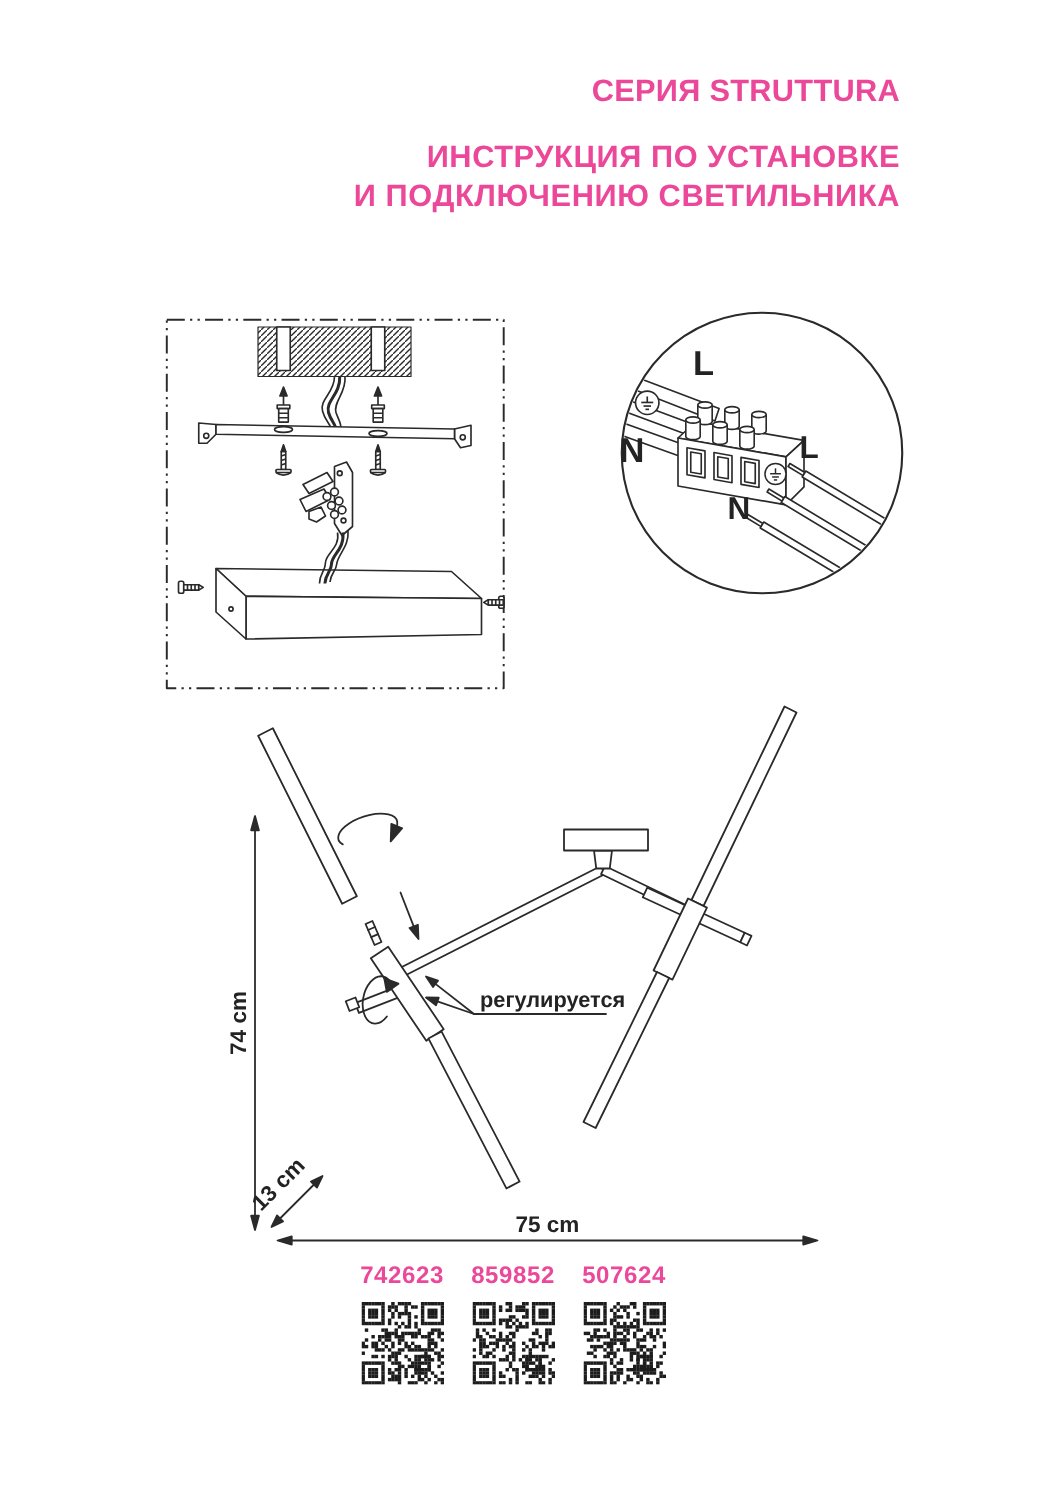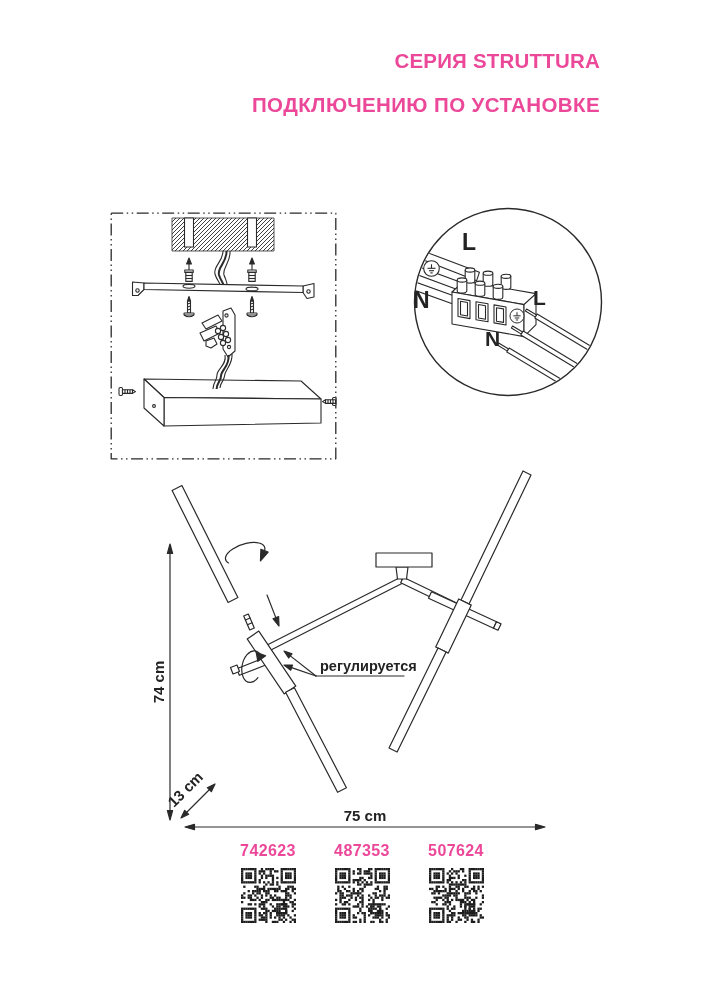--- a/index.html
+++ b/index.html
@@ -14,37 +14,38 @@
   .hdr-series div{font-size:20.5px;line-height:27px;letter-spacing:0.2px;}
   .hdr-instruction{margin-top:18px;}
   .hdr-instruction div{font-size:20.5px;line-height:26px;letter-spacing:0.4px;}
   svg{display:block;}
   svg text{font-family:"Liberation Sans",sans-serif;fill:#232323;}
   .diagram{position:absolute;}
   #mount-svg{left:110px;top:212px;}
   #circle-svg{left:408px;top:206px;}
   #fixture-svg{left:150px;top:465px;}
   .products{
-    position:absolute;left:233px;top:842px;display:flex;gap:24px;
+    position:absolute;left:233px;top:842px;display:flex;gap:4px;
   }
   .product{width:70px;text-align:center;}
   .article{font-size:16px;font-weight:bold;letter-spacing:0.4px;margin-bottom:8px;}
   .qr{width:55px;height:55px;margin:0 auto;fill:#1c1c1c;}
 </style>
 </head>
 <body>
 
 <div class="page">
 
   <div class="header">
     <div class="hdr-series">
       <div>СЕРИЯ STRUTTURA</div>
     </div>
     <div class="hdr-instruction">
-      <div>ПОДКЛЮЧЕНИЮ ПО УСТАНОВКЕ</div>
+      <div>ИНСТРУКЦИЯ ПО УСТАНОВКЕ</div>
+      <div>И ПОДКЛЮЧЕНИЮ СВЕТИЛЬНИКА</div>
     </div>
   </div>
 
   <svg id="mount-svg" class="diagram" width="227" height="248" viewBox="0 0 227 248">
     <defs>
       <pattern id="hatch" patternUnits="userSpaceOnUse" width="4" height="4">
         <path d="M0,4 L4,0" stroke="#2a2a2a" stroke-width="0.9" fill="none"></path>
       </pattern>
     </defs>
     <g stroke="#2a2a2a" fill="none" stroke-width="1.1" stroke-linejoin="round">
@@ -618,21 +619,21 @@
           <rect x="19" y="16" width="1.04" height="1.04"></rect>
           <rect x="19" y="20" width="1.04" height="1.04"></rect>
           <rect x="20" y="16" width="1.04" height="1.04"></rect>
           <rect x="20" y="17" width="1.04" height="1.04"></rect>
           <rect x="20" y="18" width="1.04" height="1.04"></rect>
           <rect x="20" y="19" width="1.04" height="1.04"></rect>
           <rect x="20" y="20" width="1.04" height="1.04"></rect>
         </svg>
       </div>
       <div class="product">
-        <div class="article">487353</div>
+        <div class="article">859852</div>
         <svg viewBox="0 0 25 25" class="qr">
           <rect x="10" y="0" width="1.04" height="1.04"></rect>
           <rect x="11" y="0" width="1.04" height="1.04"></rect>
           <rect x="15" y="0" width="1.04" height="1.04"></rect>
           <rect x="16" y="0" width="1.04" height="1.04"></rect>
           <rect x="8" y="1" width="1.04" height="1.04"></rect>
           <rect x="11" y="1" width="1.04" height="1.04"></rect>
           <rect x="13" y="1" width="1.04" height="1.04"></rect>
           <rect x="14" y="1" width="1.04" height="1.04"></rect>
           <rect x="15" y="1" width="1.04" height="1.04"></rect>

